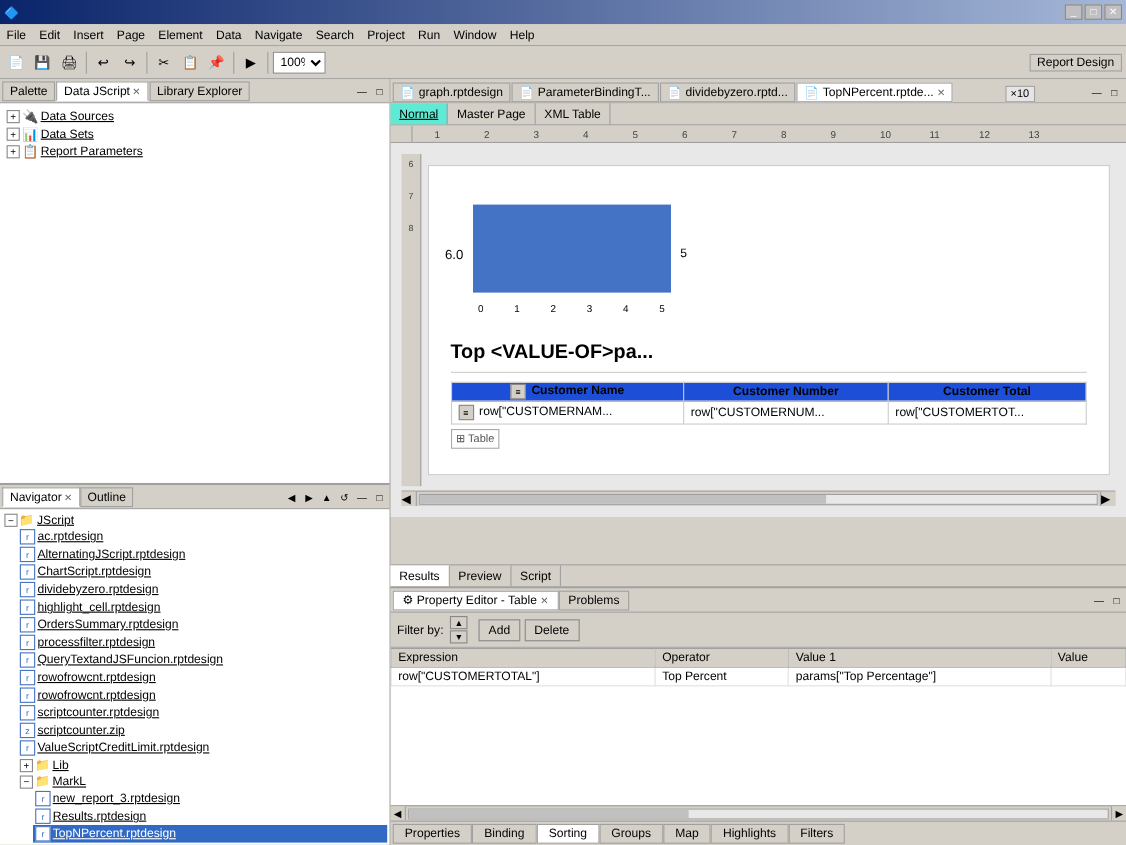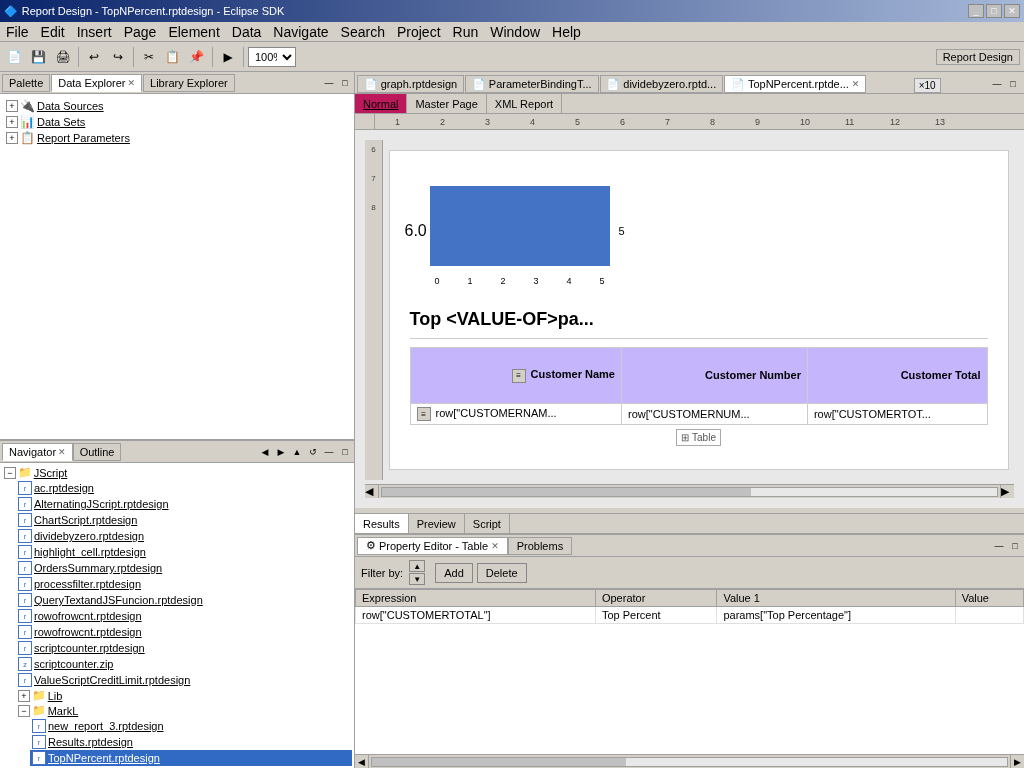--- a/index.html
+++ b/index.html
@@ -6,21 +6,21 @@
     body { font-family: 'Segoe UI', Tahoma, Geneva, Verdana, sans-serif; font-size: 11px; background: #d4d0c8; overflow: hidden; width: 1024px; height: 768px; }
     
     
     #title-bar { background: linear-gradient(to right, #0a246a, #a6b8d8); color: white; height: 22px; display: flex; align-items: center; padding: 0 4px; justify-content: space-between; }
     #title-bar .title { display: flex; align-items: center; gap: 4px; font-size: 11px; }
     #title-bar .window-controls { display: flex; gap: 2px; }
     #title-bar .win-btn { width: 16px; height: 14px; background: #c0c0c0; border: 1px solid #888; display: flex; align-items: center; justify-content: center; font-size: 9px; cursor: pointer; }
     
     
     #menu-bar { background: #d4d0c8; border-bottom: 1px solid #a0a0a0; height: 20px; display: flex; align-items: center; }
-    .menu-item { padding: 2px 6px; cursor: pointer; font-size: 14px; }
+    .menu-item { padding: 2px 6px; cursor: pointer; font-size: 11px; }
     
     
     #toolbar { background: #d4d0c8; border-bottom: 1px solid #a0a0a0; height: 30px; display: flex; align-items: center; padding: 2px 4px; gap: 2px; }
     .tb-btn { width: 22px; height: 22px; background: #d4d0c8; border: 1px solid transparent; display: flex; align-items: center; justify-content: center; cursor: pointer; font-size: 12px; }
     .tb-separator { width: 1px; height: 20px; background: #a0a0a0; margin: 0 2px; }
     .zoom-select { height: 20px; font-size: 11px; background: white; border: 1px solid #888; padding: 0 2px; width: 48px; }
     .tb-right { margin-left: auto; display: flex; align-items: center; gap: 4px; }
     .report-design-label { background: #d4d0c8; border: 1px solid #a0a0a0; padding: 1px 6px; font-size: 11px; }
     
     
@@ -58,36 +58,36 @@
     .doc-tab.active { background: white; }
     .doc-tab .close-x { font-size: 9px; cursor: pointer; color: #666; }
     .tab-overflow { padding: 1px 4px; font-size: 10px; background: #e5e5e5; border: 1px solid #a0a0a0; cursor: pointer; margin-left: auto; }
     
     
     #design-area { flex: 1; display: flex; flex-direction: column; min-height: 0; }
     
     
     #view-tabs { background: #d4d0c8; border-bottom: 1px solid #a0a0a0; display: flex; align-items: center; height: 20px; }
     .view-tab { padding: 1px 8px; font-size: 11px; cursor: pointer; border-right: 1px solid #a0a0a0; height: 100%; display: flex; align-items: center; }
-    .view-tab.active { background: #be185d; font-weight: normal; text-decoration: underline; }
+    .view-tab.active { background: #5eead4; font-weight: normal; text-decoration: underline; }
     #canvas-ruler-top { background: #d4d0c8; height: 16px; display: flex; align-items: center; border-bottom: 1px solid #a0a0a0; overflow: hidden; position: sticky; top: 0; z-index: 10; }
     #canvas-content { padding: 10px; background: #e8e8e8; min-height: 300px; position: relative; }
     .ruler-numbers { display: flex; font-size: 9px; color: #444; padding-left: 20px; }
     .ruler-num { width: 45px; text-align: left; }
     
     
     #report-page { background: white; width: 620px; margin: 10px auto; border: 1px solid #ccc; padding: 20px; position: relative; min-height: 280px; }
     .chart-placeholder { width: 180px; height: 80px; background: #4472c4; display: flex; align-items: center; justify-content: center; margin: 10px auto; position: relative; }
-    .chart-label-left { position: absolute; left: -25px; top: 50%; transform: translateY(-50%); font-size: 16px; }
+    .chart-label-left { position: absolute; left: -25px; top: 50%; transform: translateY(-50%); font-size: 12px; }
     .chart-label-right { position: absolute; right: -15px; top: 50%; transform: translateY(-50%); font-size: 11px; }
     .chart-axis { display: flex; font-size: 9px; justify-content: space-between; width: 180px; margin: 0 auto; padding: 0 5px; }
     
     .report-title { font-size: 18px; font-weight: bold; padding: 8px 0; border-bottom: 1px solid #ccc; }
     .report-table { width: 100%; border-collapse: collapse; margin-top: 5px; }
-    .report-table th { background: #c4b5fd; border: 1px solid #ccc; padding: 20px 6px; font-size: 11px; text-align: right; }
+    .report-table th { background: #1d4ed8; border: 1px solid #ccc; padding: 1px 6px; font-size: 11px; text-align: center; }
     .report-table td { border: 1px solid #ccc; padding: 3px 6px; font-size: 11px; }
     .table-header-row { background: white; border: 1px solid #aaa; padding: 2px 4px; font-size: 10px; display: inline-block; color: #555; margin-bottom: 3px; }
     .row-icon { width: 14px; height: 14px; background: #d4d0c8; border: 1px solid #888; display: inline-flex; align-items: center; justify-content: center; font-size: 8px; margin-right: 2px; }
     
     
     #layout-tabs { background: #d4d0c8; border-top: 1px solid #a0a0a0; display: flex; align-items: center; height: 20px; }
     .layout-tab { padding: 1px 8px; font-size: 11px; cursor: pointer; border-right: 1px solid #a0a0a0; height: 100%; display: flex; align-items: center; }
     .layout-tab.active { background: white; }
     
     
@@ -126,21 +126,20 @@
     .nav-scroll { overflow-y: auto; }
     
     .file-icon { display: inline-block; width: 14px; height: 14px; background: white; border: 1px solid #4472c4; font-size: 8px; color: #4472c4; text-align: center; line-height: 14px; }
   </style>
 </head>
 <body>
 
 <div id="title-bar">
   <div class="title">
     <span>🔷</span>
-    <span>Report Design - TopNPercent.rptdesign - Eclipse SDK</span>
   </div>
   <div class="window-controls">
     <div class="win-btn">_</div>
     <div class="win-btn">□</div>
     <div class="win-btn">✕</div>
   </div>
 </div>
 
 <div id="menu-bar">
   <div class="menu-item">File</div>
@@ -182,21 +181,21 @@
 </div>
 
 <div id="main">
 
   <div id="left-panel">
 
     <div id="left-top">
       <div id="left-tabs">
         <div class="tab-small">Palette</div>
         <div class="tab-small active">
-          <span>Data Explorer</span>
+          <span>Data JScript</span>
           <span style="font-size:9px;color:#666;">✕</span>
         </div>
         <div class="tab-small">Library Explorer</div>
         <div class="left-tab-controls">
           <div class="small-icon-btn">—</div>
           <div class="small-icon-btn">□</div>
         </div>
       </div>
 
       <div id="tree-area">
@@ -353,21 +352,21 @@
         <div class="small-icon-btn">—</div>
         <div class="small-icon-btn">□</div>
       </div>
     </div>
 
     <div id="design-area">
 
       <div id="view-tabs">
         <div class="view-tab active">Normal</div>
         <div class="view-tab">Master Page</div>
-        <div class="view-tab">XML Report</div>
+        <div class="view-tab">XML Table</div>
       </div>
 
       <div id="canvas-outer">
         <div id="canvas-scroll">
 
           <div id="canvas-ruler-top">
             <div style="width:20px;height:100%;background:#d4d0c8;border-right:1px solid #a0a0a0;flex-shrink:0;"></div>
             <div class="ruler-numbers">
               <span class="ruler-num">1</span>
               <span class="ruler-num">2</span>
@@ -430,21 +429,21 @@
                       <tr>
                         <td>
                           <span class="row-icon">≡</span>
                           <span>row["CUSTOMERNAM...</span>
                         </td>
                         <td>row["CUSTOMERNUM...</td>
                         <td>row["CUSTOMERTOT...</td>
                       </tr>
                     </tbody>
                   </table>
-                  <div style="margin-top:4px;text-align:center;">
+                  <div style="margin-top:4px;">
                     <div class="table-header-row">
                       <span>⊞</span>
                       <span>Table</span>
                     </div>
                   </div>
                 </div>
               </div>
             </div>
 
             <div style="height:14px;background:#d4d0c8;border-top:1px solid #a0a0a0;display:flex;align-items:center;margin-top:4px;">
@@ -515,17 +514,26 @@
         </div>
 
         <div style="height:14px;background:#d4d0c8;border-top:1px solid #a0a0a0;display:flex;align-items:center;">
           <div style="width:14px;height:100%;background:#d4d0c8;border-right:1px solid #a0a0a0;flex-shrink:0;display:flex;align-items:center;justify-content:center;font-size:9px;">◀</div>
           <div style="flex:1;height:10px;background:#e8e8e8;border:1px solid #a0a0a0;margin:0 2px;">
             <div style="width:40%;height:100%;background:#c0c0c0;"></div>
           </div>
           <div style="width:14px;height:100%;background:#d4d0c8;border-left:1px solid #a0a0a0;flex-shrink:0;display:flex;align-items:center;justify-content:center;font-size:9px;">▶</div>
         </div>
 
+        <div id="bottom-toolbar">
+          <div class="bottom-toolbar-tab">Properties</div>
+          <div class="bottom-toolbar-tab">Binding</div>
+          <div class="bottom-toolbar-tab active">Sorting</div>
+          <div class="bottom-toolbar-tab">Groups</div>
+          <div class="bottom-toolbar-tab">Map</div>
+          <div class="bottom-toolbar-tab">Highlights</div>
+          <div class="bottom-toolbar-tab">Filters</div>
+        </div>
       </div>
     </div>
 
   </div>
 </div>
 
 </body></html>

